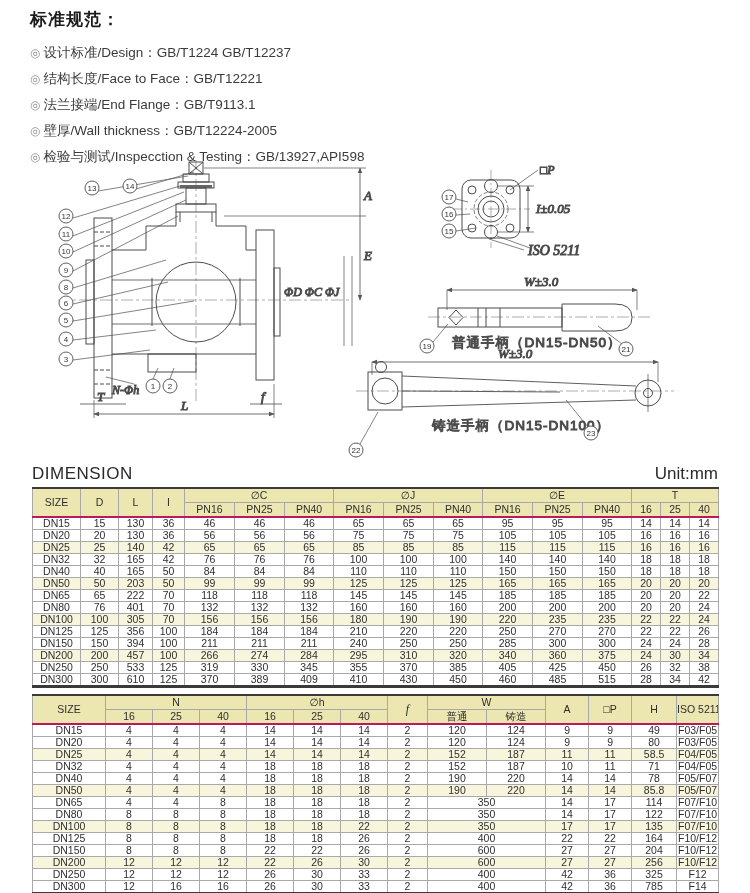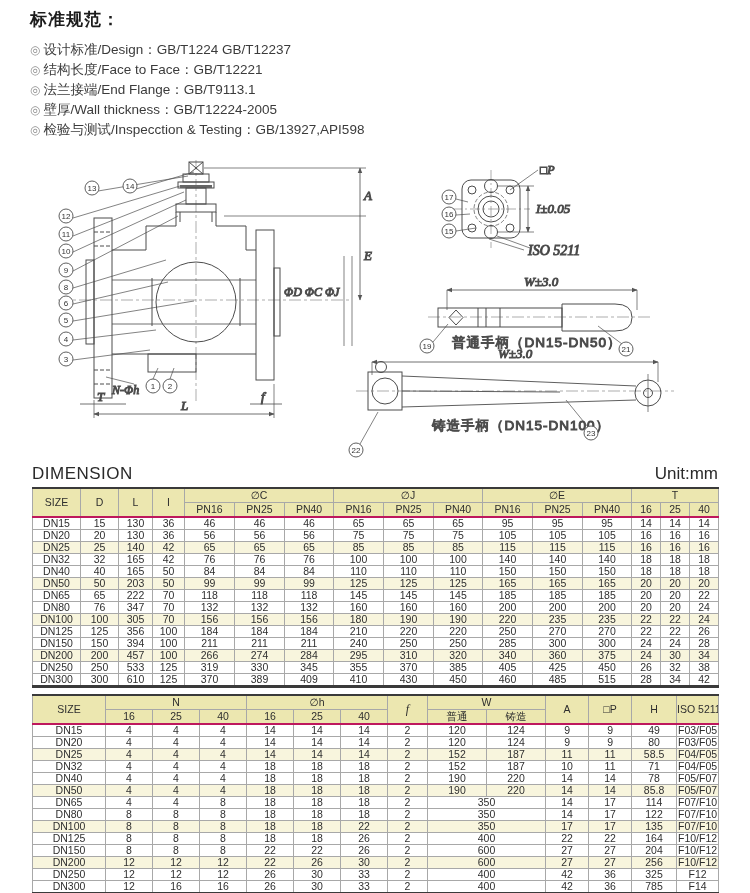--- a/index.html
+++ b/index.html
@@ -2,21 +2,21 @@
 <html><head>
 <meta charset="utf-8">
 <style>
   html,body{margin:0;padding:0;background:#fff;}
   .page{position:relative;width:750px;height:893px;background:#ffffff;overflow:hidden;
         font-family:"Liberation Sans",sans-serif;padding-left:31px;}
   
   .specs{position:absolute;top:8px;left:30px;}
   .specs .title{font-size:17px;font-weight:bold;color:#1c1c1c;margin:0 0 9px 0;letter-spacing:1px;}
   .specs ul{list-style:none;margin:0;padding:0;}
-  .specs li{font-size:13.5px;color:#3b3b3b;line-height:19px;white-space:nowrap;}
+  .specs li{font-size:13.5px;color:#3b3b3b;line-height:26px;white-space:nowrap;}
   .specs .b{color:#8f8f8f;font-size:12px;margin-right:3px;}
   
   .red-mark{position:absolute;top:132px;right:0;width:0;height:0;
             border-top:9px solid transparent;border-bottom:9px solid transparent;
             border-right:13px solid #c9281e;}
   
   .drawing{position:absolute;top:160px;left:0;}
   .drawing text{fill:#333;}
   .cad{font-family:"Liberation Serif",serif;font-style:italic;}
   .cjk{font-family:"Liberation Sans",sans-serif;fill:#2e2e2e;letter-spacing:1px;}
@@ -405,21 +405,21 @@
           <td>185</td>
           <td>185</td>
           <td>185</td>
           <td>20</td>
           <td>20</td>
           <td>22</td>
         </tr>
         <tr>
           <td>DN80</td>
           <td>76</td>
-          <td>347</td>
+          <td>401</td>
           <td>70</td>
           <td>132</td>
           <td>132</td>
           <td>132</td>
           <td>160</td>
           <td>160</td>
           <td>160</td>
           <td>200</td>
           <td>200</td>
           <td>200</td>

